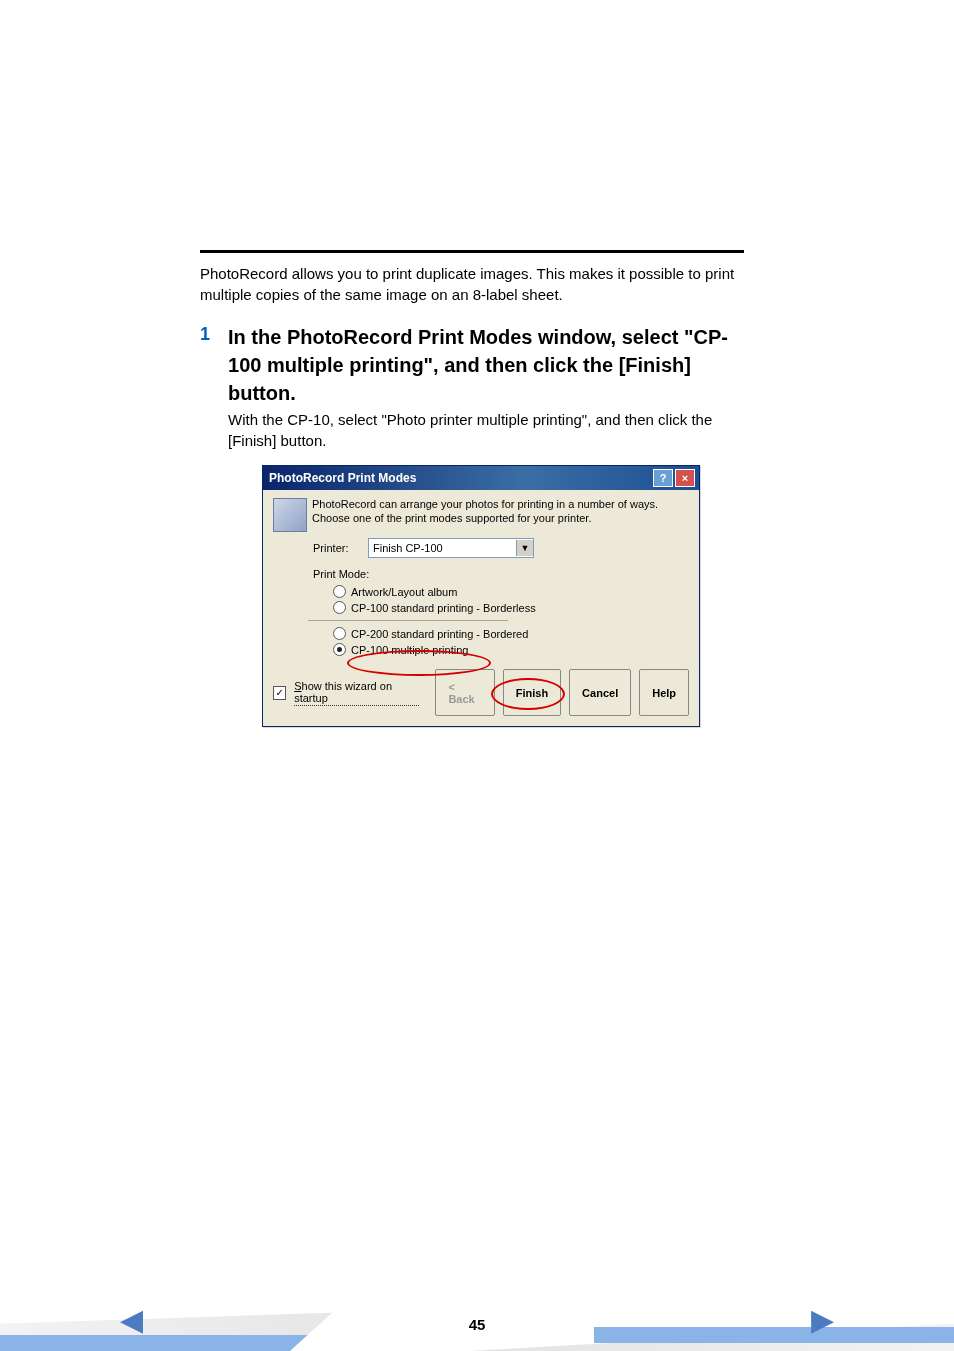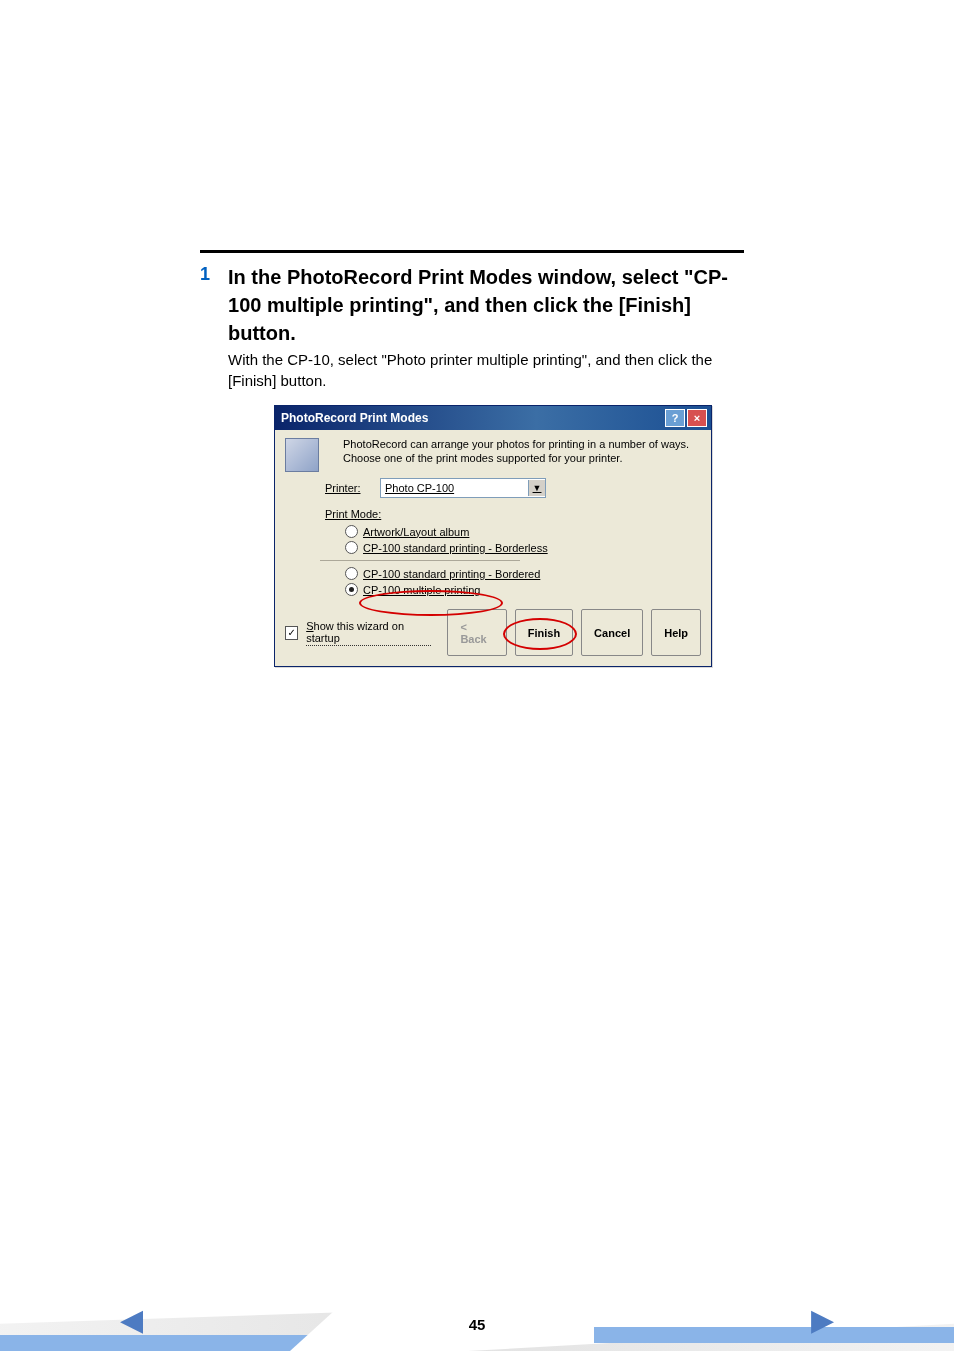--- a/index.html
+++ b/index.html
@@ -51,21 +51,21 @@
     font-size: 20px;
     line-height: 1.4;
   }
   .step-detail {
     font-size: 15px;
     line-height: 1.4;
     margin-top: 2px;
   }
   .dialog-wrap {
     margin-top: 14px;
-    margin-left: 46px;
+    margin-left: 34px;
   }
   .dialog {
     width: 436px;
     border: 1px solid #0a246a;
     font-family: Tahoma, Arial, sans-serif;
     font-size: 11px;
     box-shadow: 1px 1px 0 rgba(0,0,0,0.15);
   }
   .titlebar {
     background: linear-gradient(to right, #0a246a 0%, #3b6ea5 60%, #1b4f93 100%);
@@ -92,41 +92,40 @@
     font-weight: bold;
   }
   .tb-help { background: #6a9fd4; color:#fff; }
   .tb-close { background: #d75050; color:#fff; }
   .dialog-body {
     background: #ece9d8;
     padding: 8px 10px 10px 10px;
   }
   .dialog-top {
     display: flex;
-    gap: 24px;
+    gap: 5px;
     margin-bottom: 6px;
   }
   .wizard-icon {
     width: 32px;
     height: 32px;
     background: linear-gradient(135deg, #cfd6e6, #8fa3c8);
     border: 1px solid #6b7da0;
     flex: 0 0 auto;
   }
   .dialog-desc {
     line-height: 1.25;
   }
   .dialog-mid {
     display: flex;
     gap: 12px;
     margin-left: 40px;
   }
   .dialog-left {
     flex: 1;
-    text-decoration: underline;
   }
   .dialog-right {
     width: 150px;
   }
   .printer-row {
     display: flex;
     align-items: center;
     gap: 10px;
     margin-bottom: 10px;
   }
@@ -343,20 +342,21 @@
   }
   .nav-prev { left: 120px; }
   .nav-next { right: 120px; }
   .underline-first::first-letter { text-decoration: underline; }
 </style>
 </head>
 <body>
 
 <div class="page">
   <div class="rule"></div>
+  <div class="intro">PhotoRecord allows you to print duplicate images. This makes it possible to print multiple copies of the same image on an 8-label sheet.</div>
 
   <div class="step">
     <div class="step-num">1</div>
     <div class="step-body">
       <div class="step-title">In the PhotoRecord Print Modes window, select "CP-100 multiple printing", and then click the [Finish] button.</div>
       <div class="step-detail">With the CP-10, select "Photo printer multiple printing", and then click the [Finish] button.</div>
 
       <div class="dialog-wrap">
         <div class="dialog">
           <div class="titlebar">
@@ -369,37 +369,37 @@
           <div class="dialog-body">
             <div class="dialog-top">
               <div class="wizard-icon"></div>
               <div class="dialog-desc">PhotoRecord can arrange your photos for printing in a number of ways. Choose one of the print modes supported for your printer.</div>
             </div>
             <div class="dialog-mid">
               <div class="dialog-left">
                 <div class="printer-row">
                   <span class="printer-label">Printer:</span>
                   <div class="printer-select">
-                    <span>Photo CP-100</span>
+                    <span>Finish CP-100</span>
                     <span class="printer-arrow">▼</span>
                   </div>
                 </div>
                 <div class="pmode-label">Print Mode:</div>
                 <div class="radio-row">
                   <span class="radio"></span>
                   <span>Artwork/Layout album</span>
                 </div>
                 <div class="radio-row">
                   <span class="radio"></span>
                   <span>CP-100 standard printing - Borderless</span>
                 </div>
                 <hr class="hr-thin">
                 <div class="radio-row">
                   <span class="radio"></span>
-                  <span>CP-100 standard printing - Bordered</span>
+                  <span>CP-200 standard printing - Bordered</span>
                 </div>
                 <div class="radio-row">
                   <span class="radio">
                       <span class="dot"></span>
                     </span>
                   <span>CP-100 multiple printing</span>
                 </div>
               </div>
             </div>
             <div class="dialog-footer">

